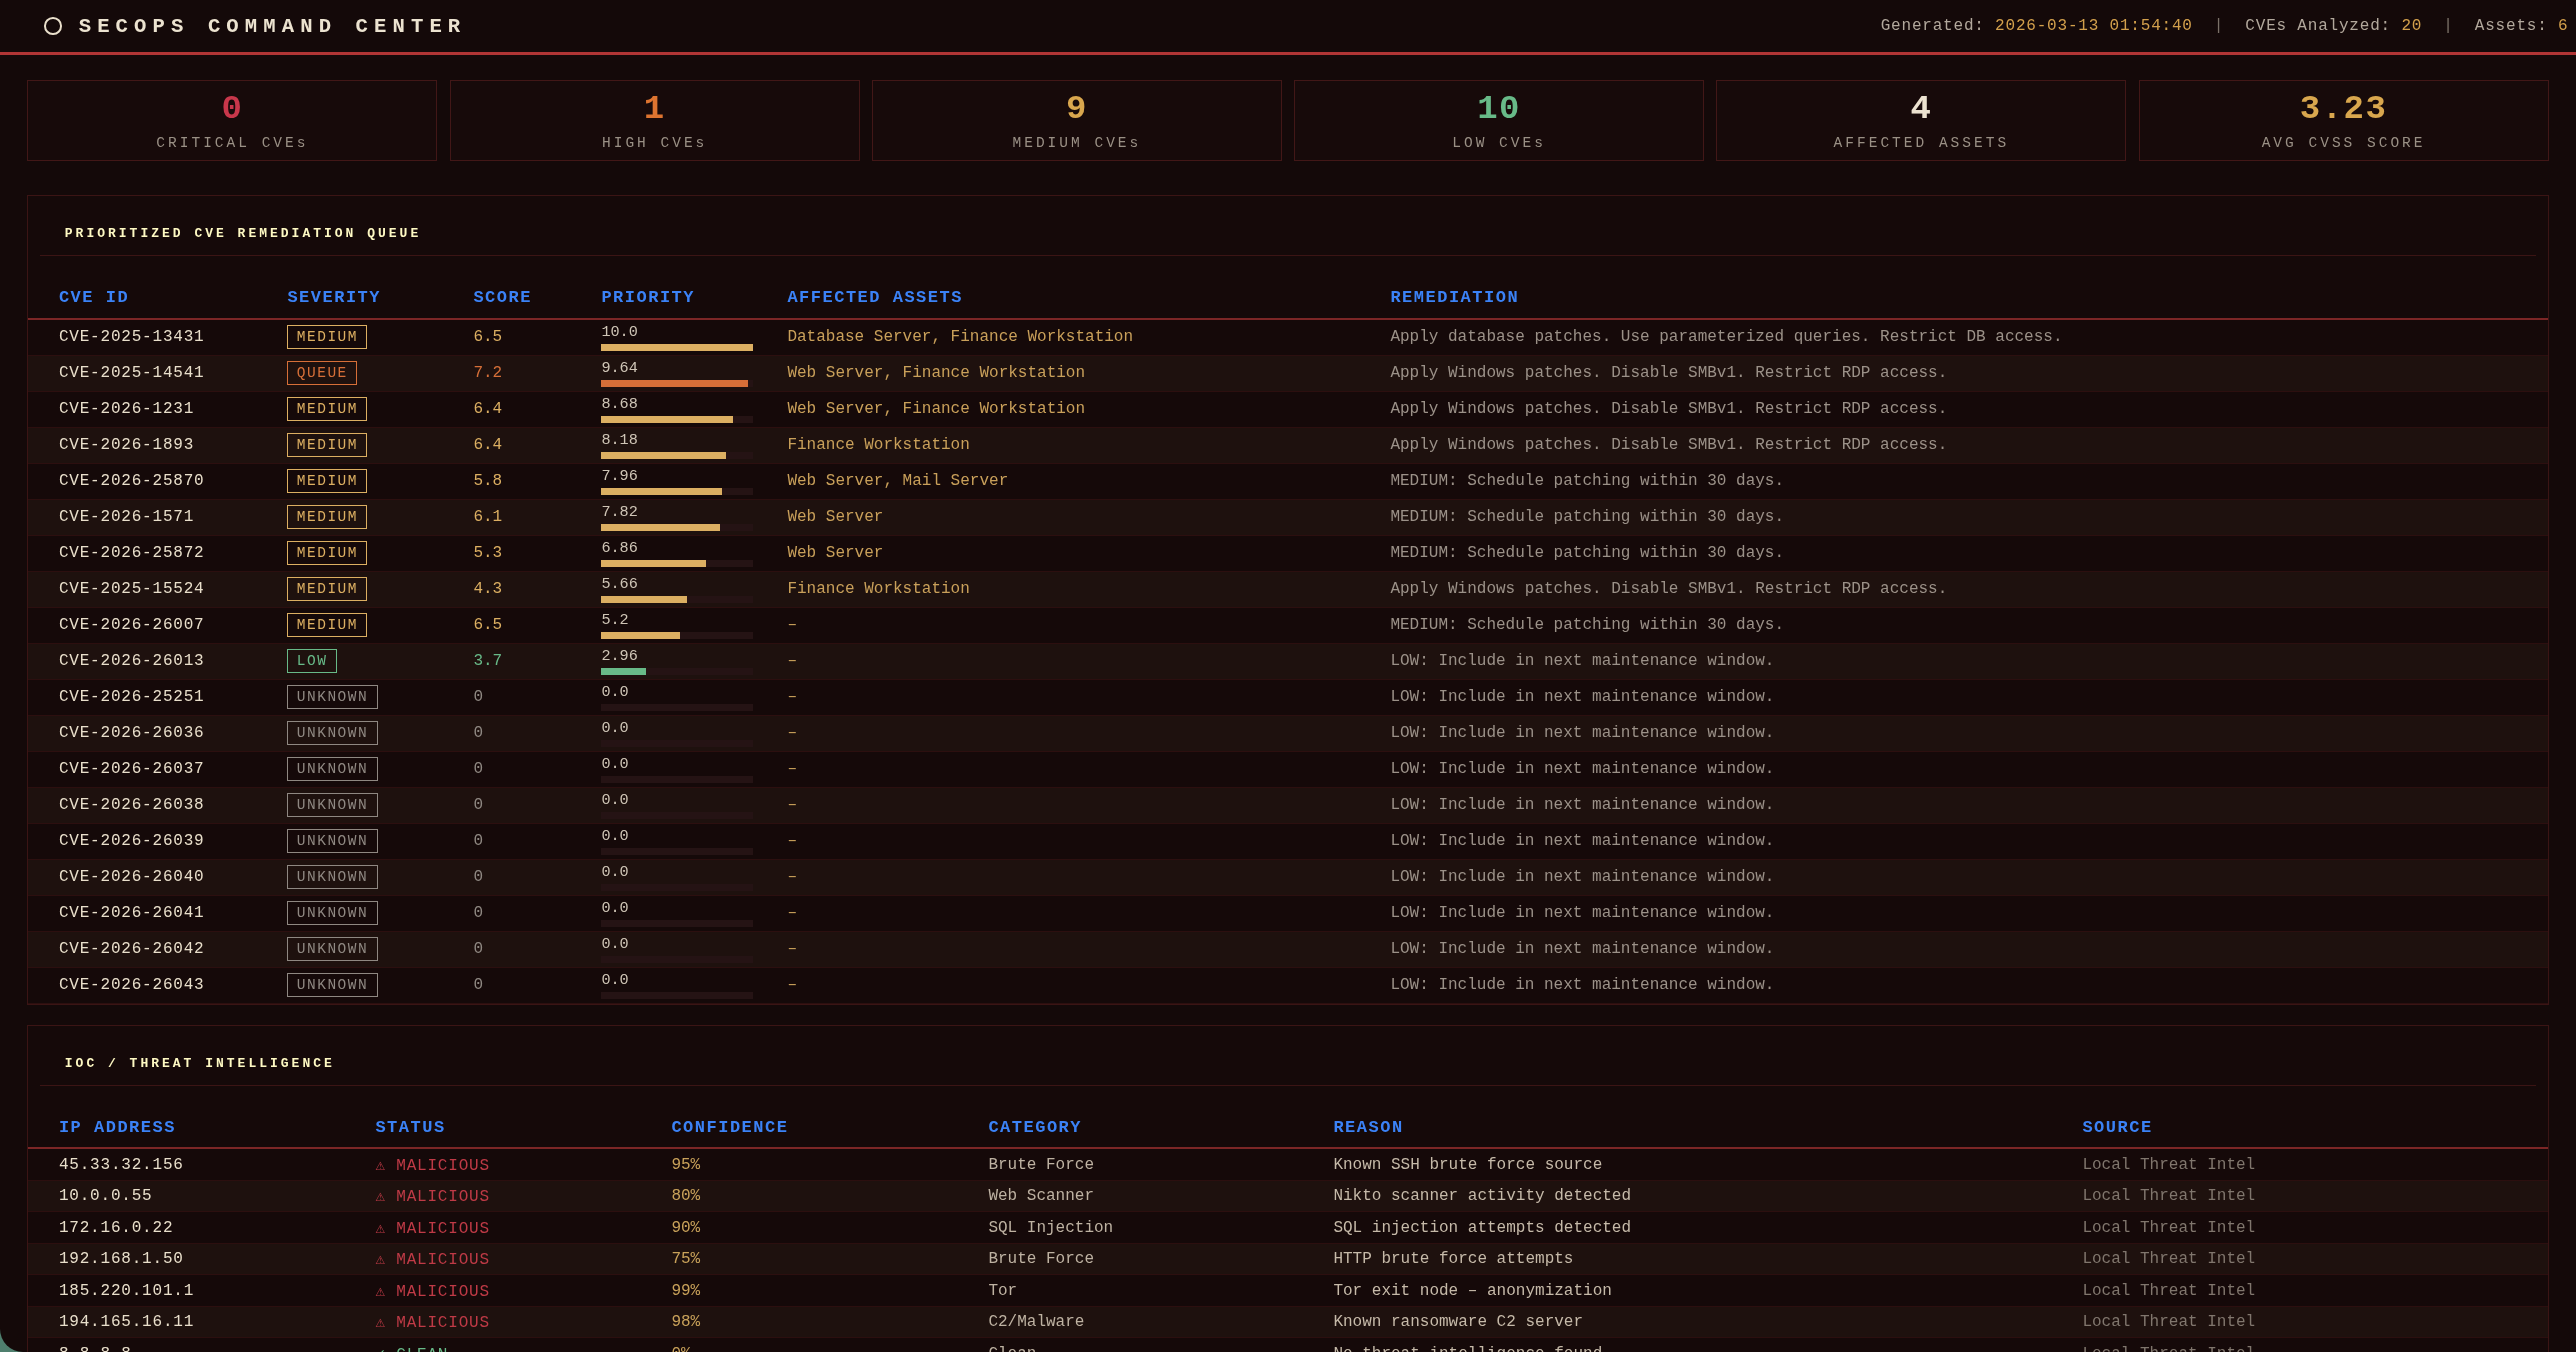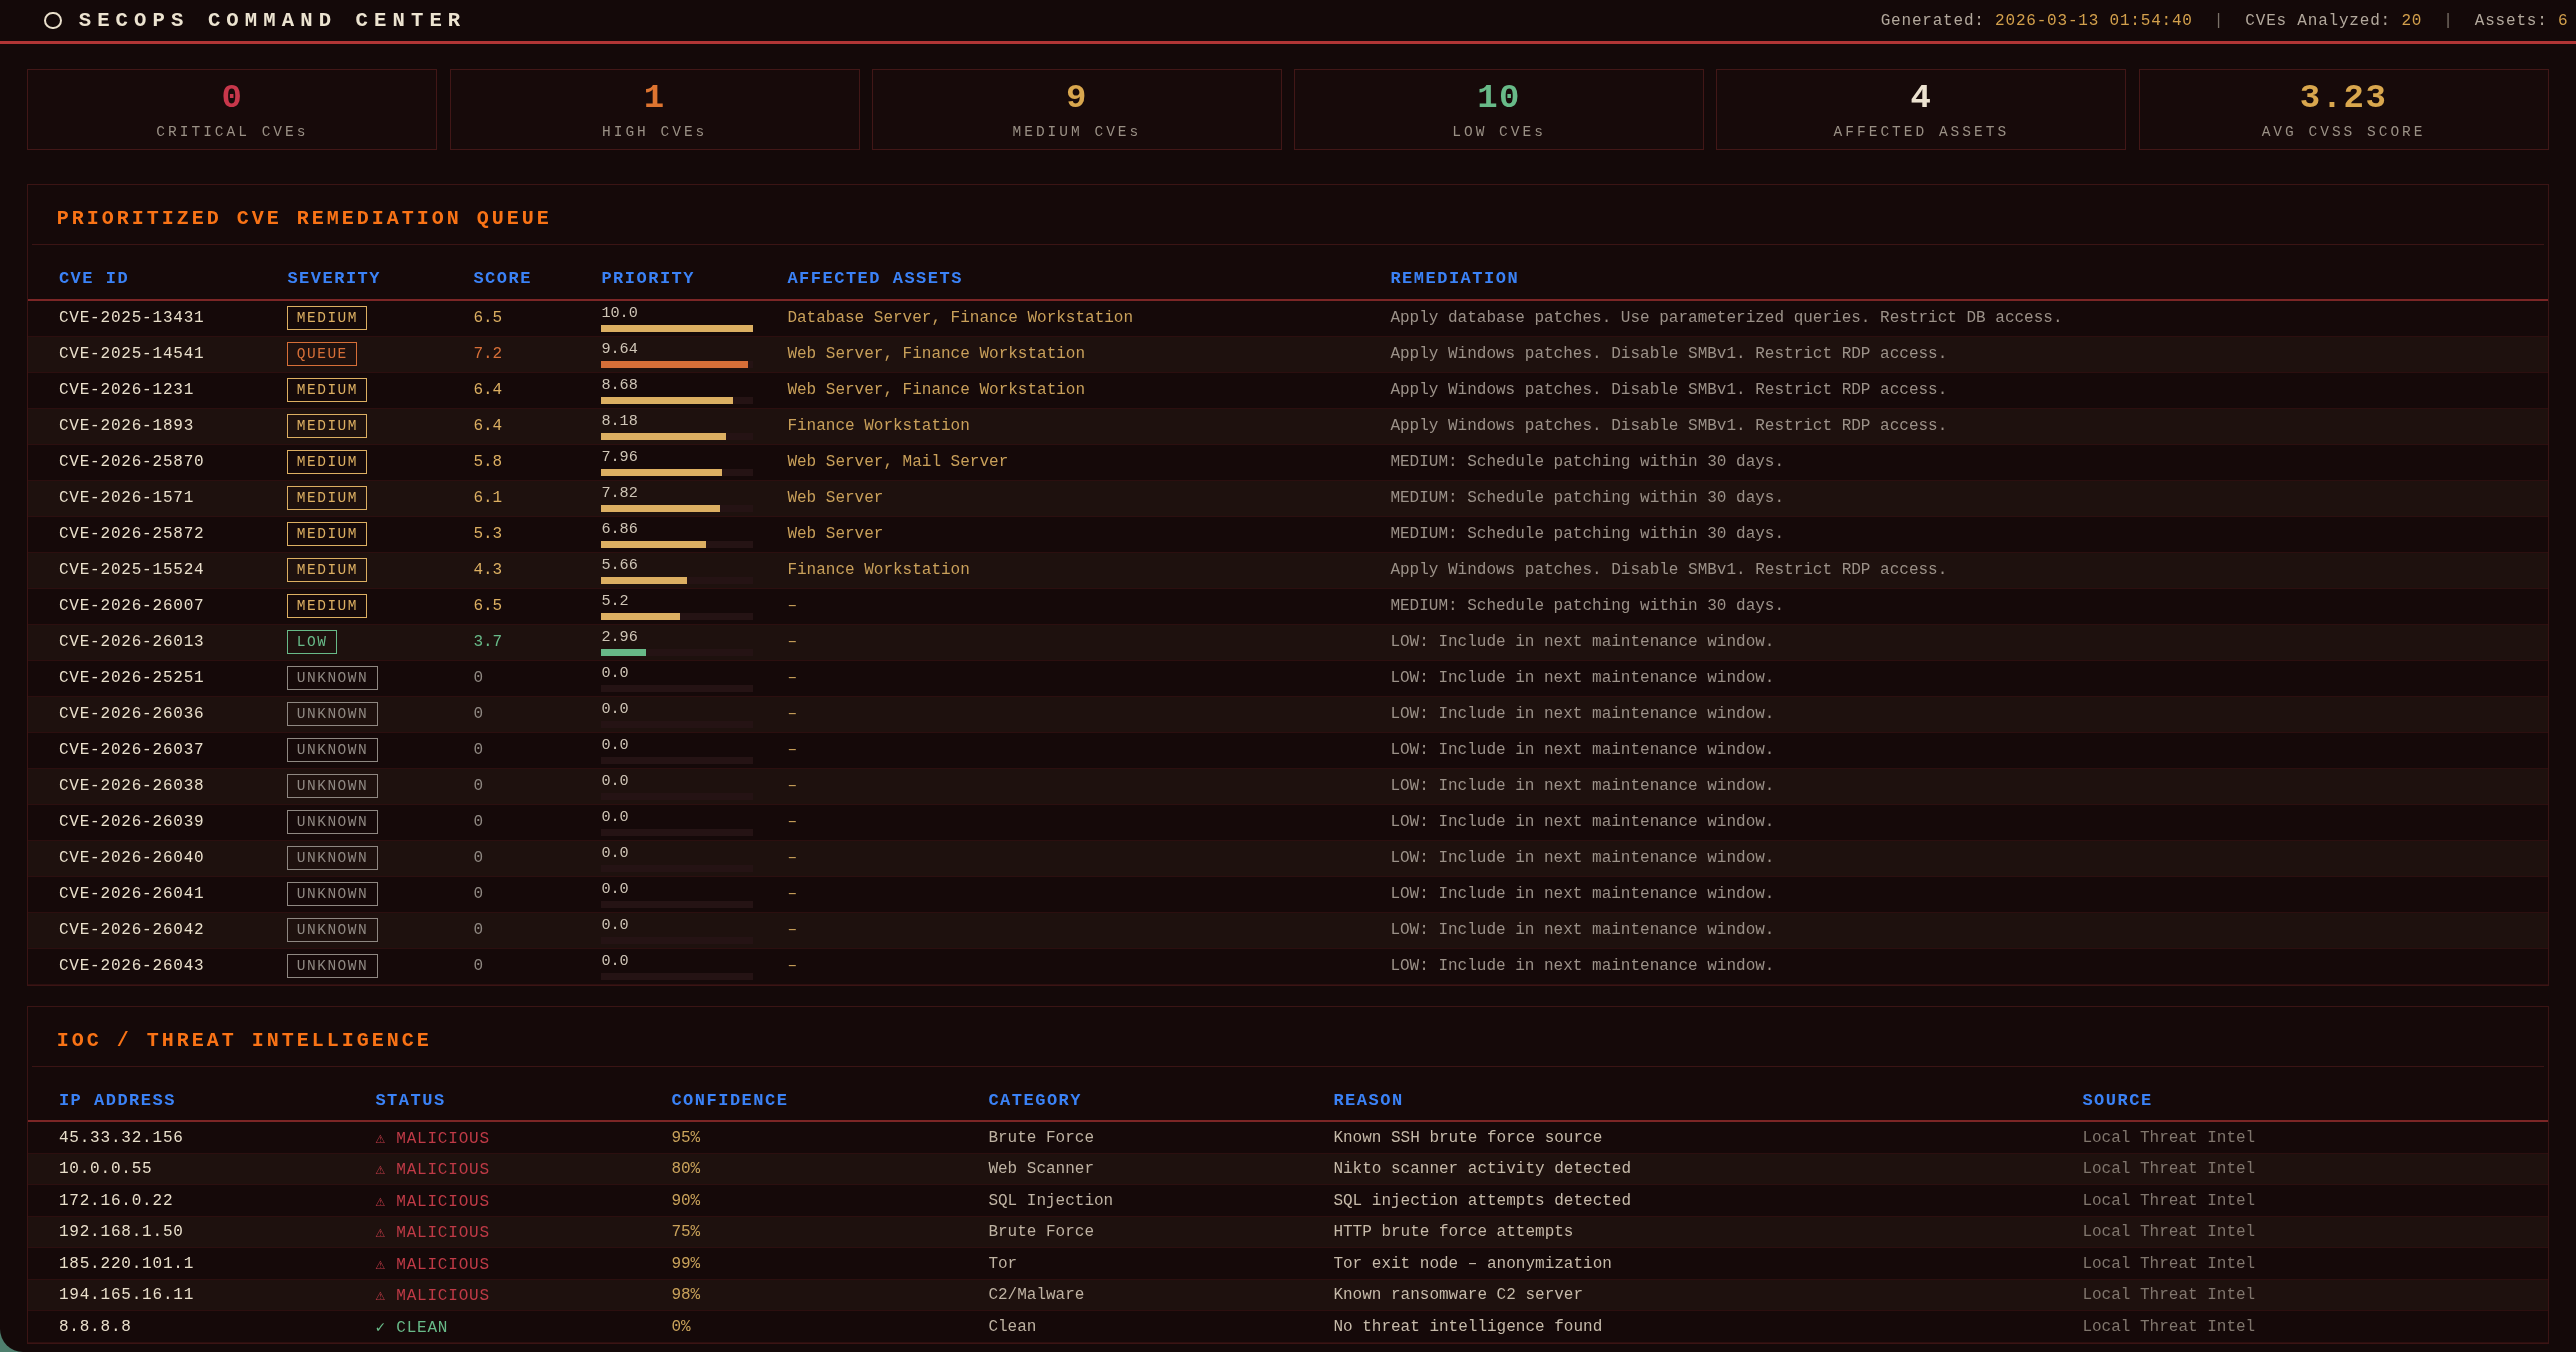--- a/index.html
+++ b/index.html
@@ -10,21 +10,21 @@
   }
   #app{
     width:2576px;height:1352px;
     background:#140909;
     border-bottom-left-radius:23px;
     overflow:hidden;
     position:relative;
   }
   
   .header{
-    height:44px;
+    height:55px;
     display:flex;align-items:center;justify-content:space-between;
     padding:0 7.6px 0 44px;
     border-bottom:3px solid #b13535;
     background:#140909;
     box-sizing:border-box;
   }
   .h-left{display:flex;align-items:center;gap:17px;}
   .logo-circle{
     width:13.7px;height:13.7px;border:2.3px solid #e9dfcb;border-radius:50%;
     display:inline-block;
@@ -50,24 +50,24 @@
   .card-value{font-size:34px;font-weight:bold;letter-spacing:1.5px;}
   .card-label{font-size:14.5px;color:#9a9085;letter-spacing:3px;}
   
   .panel{
     margin:34px 27.4px 0 27.4px;
     border:0.8px solid #3b1414;
     background:#150909;
   }
   .panel + .panel{margin-top:20px;}
   .panel-title{
-    margin:4px;
+    margin:12px;
     padding:18.3px 0 13.7px 24.4px;
     border-bottom:1.5px solid #3b1414;
-    color:#f97316;font-size:20px;font-weight:bold;letter-spacing:3px;
+    color:#fef9c3;font-size:13px;font-weight:bold;letter-spacing:3px;
   }
   table{width:100%;border-collapse:collapse;table-layout:fixed;}
   th{
     text-align:left;
     color:#3b82f6;font-size:17px;font-weight:bold;letter-spacing:1.5px;
     padding:20px 0 10.7px 0;
     border-bottom:2.3px solid #7c2626;
   }
   td{
     font-size:16px;

